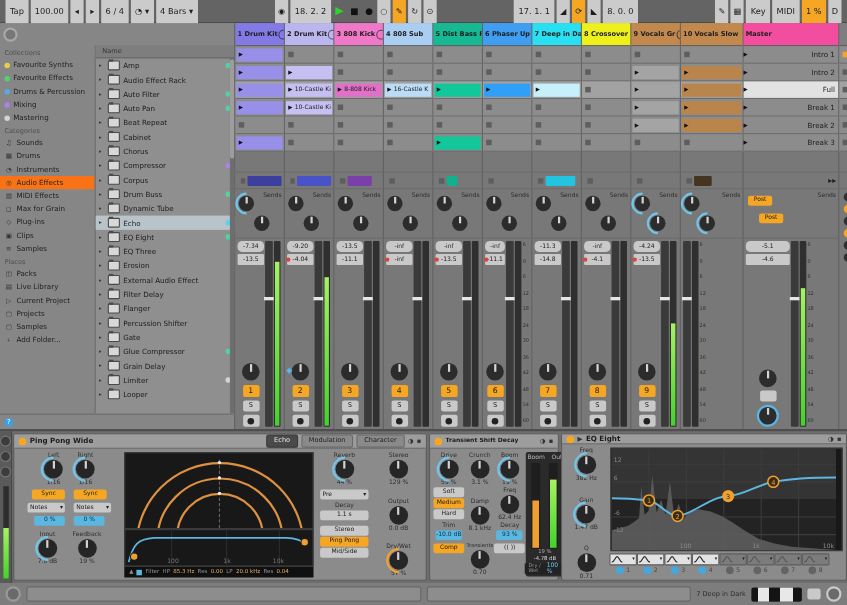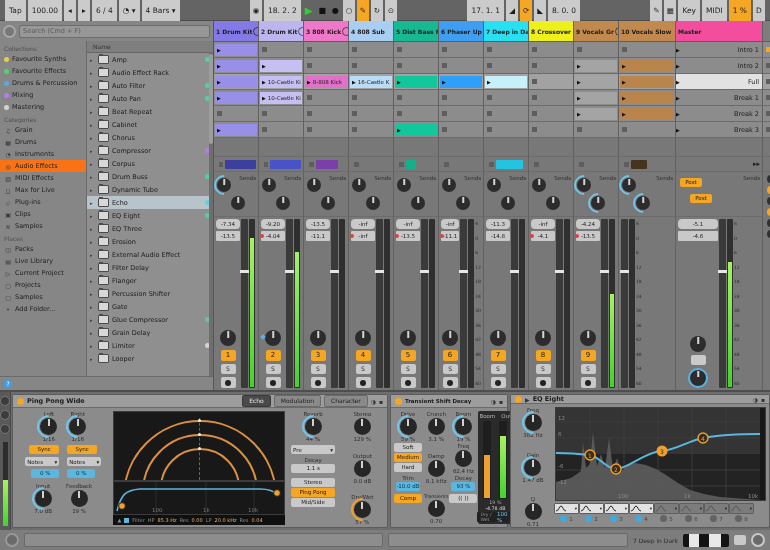--- a/index.html
+++ b/index.html
@@ -195,21 +195,20 @@
   <div class="tb sm">▦</div>
   <div class="tb">Key</div>
   <div class="tb">MIDI</div>
   <div class="tb orange">1 %</div>
   <div class="tb sm">D</div>
 </div>
 
 <div class="browser">
   <div class="b-search">
     <span class="b-circle"></span>
-    <div class="b-input">Search (Cmd + F)</div>
   </div>
   <div class="b-cols">
     <div class="b-side" id="b-side">
         <div class="b-hdr">Collections</div>
         <div class="b-item">
           <span class="dot" style="background: rgb(232, 207, 74);"></span>
           <span>Favourite Synths</span>
         </div>
         <div class="b-item">
           <span class="dot" style="background: rgb(82, 210, 115);"></span>
@@ -223,41 +222,41 @@
           <span class="dot" style="background: rgb(176, 127, 232);"></span>
           <span>Mixing</span>
         </div>
         <div class="b-item">
           <span class="dot" style="background: rgb(212, 212, 212);"></span>
           <span>Mastering</span>
         </div>
         <div class="b-hdr">Categories</div>
         <div class="b-item">
           <span class="cicon">♫</span>
-          <span>Grain</span>
+          <span>Sounds</span>
         </div>
         <div class="b-item">
           <span class="cicon">▦</span>
           <span>Drums</span>
         </div>
         <div class="b-item">
           <span class="cicon">◔</span>
           <span>Instruments</span>
         </div>
         <div class="b-item sel">
           <span class="cicon">◎</span>
           <span>Audio Effects</span>
         </div>
         <div class="b-item">
           <span class="cicon">▥</span>
           <span>MIDI Effects</span>
         </div>
         <div class="b-item">
           <span class="cicon">◻</span>
-          <span>Max for Live</span>
+          <span>Max for Grain</span>
         </div>
         <div class="b-item">
           <span class="cicon">◇</span>
           <span>Plug-ins</span>
         </div>
         <div class="b-item">
           <span class="cicon">▣</span>
           <span>Clips</span>
         </div>
         <div class="b-item">

